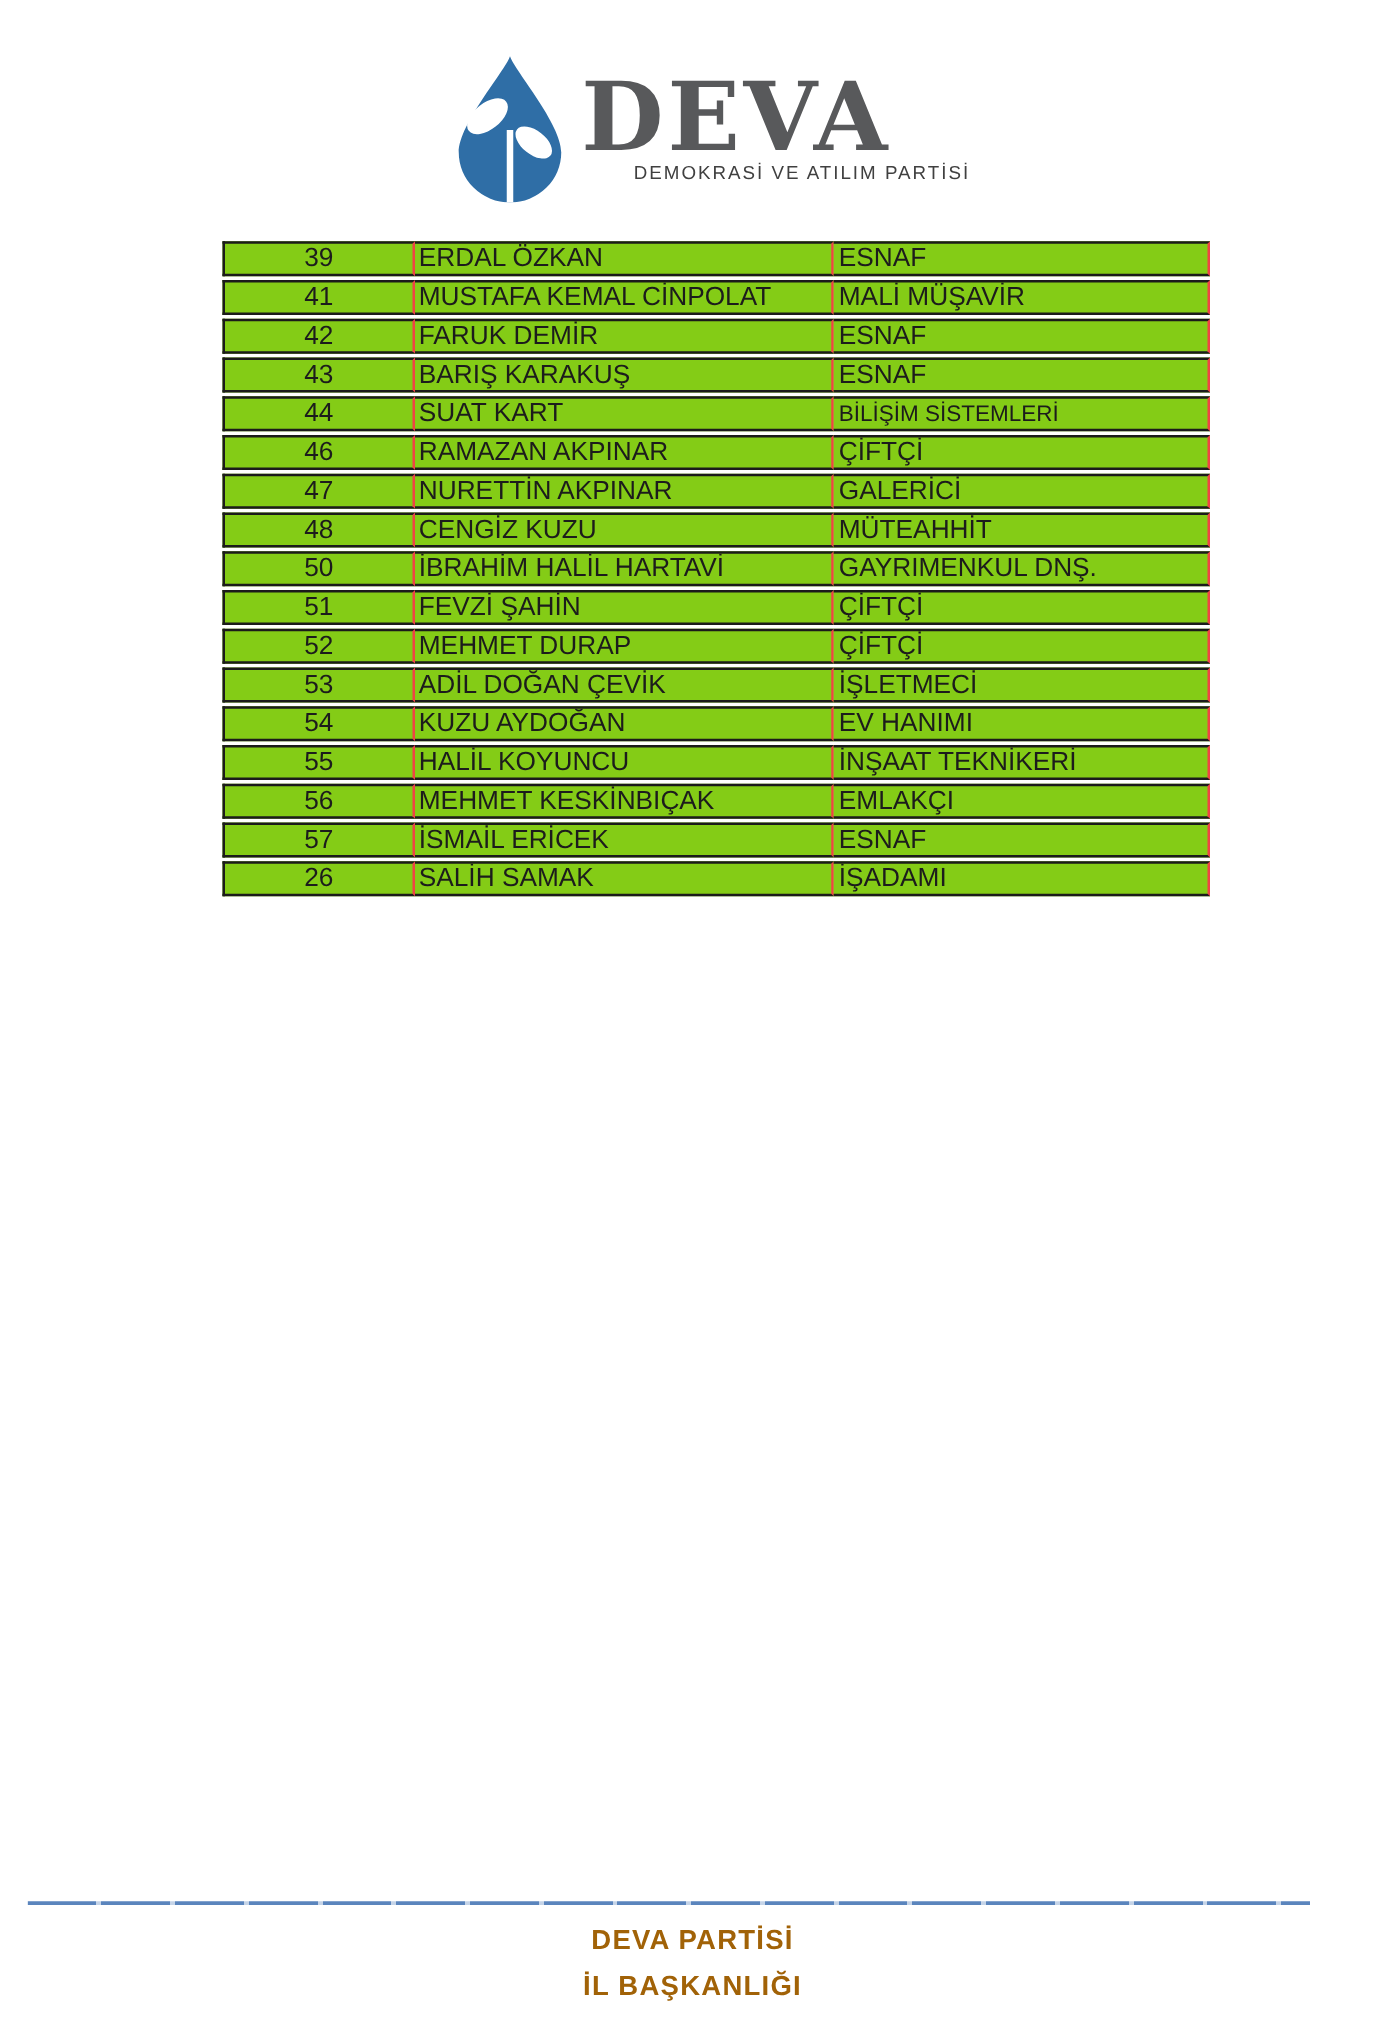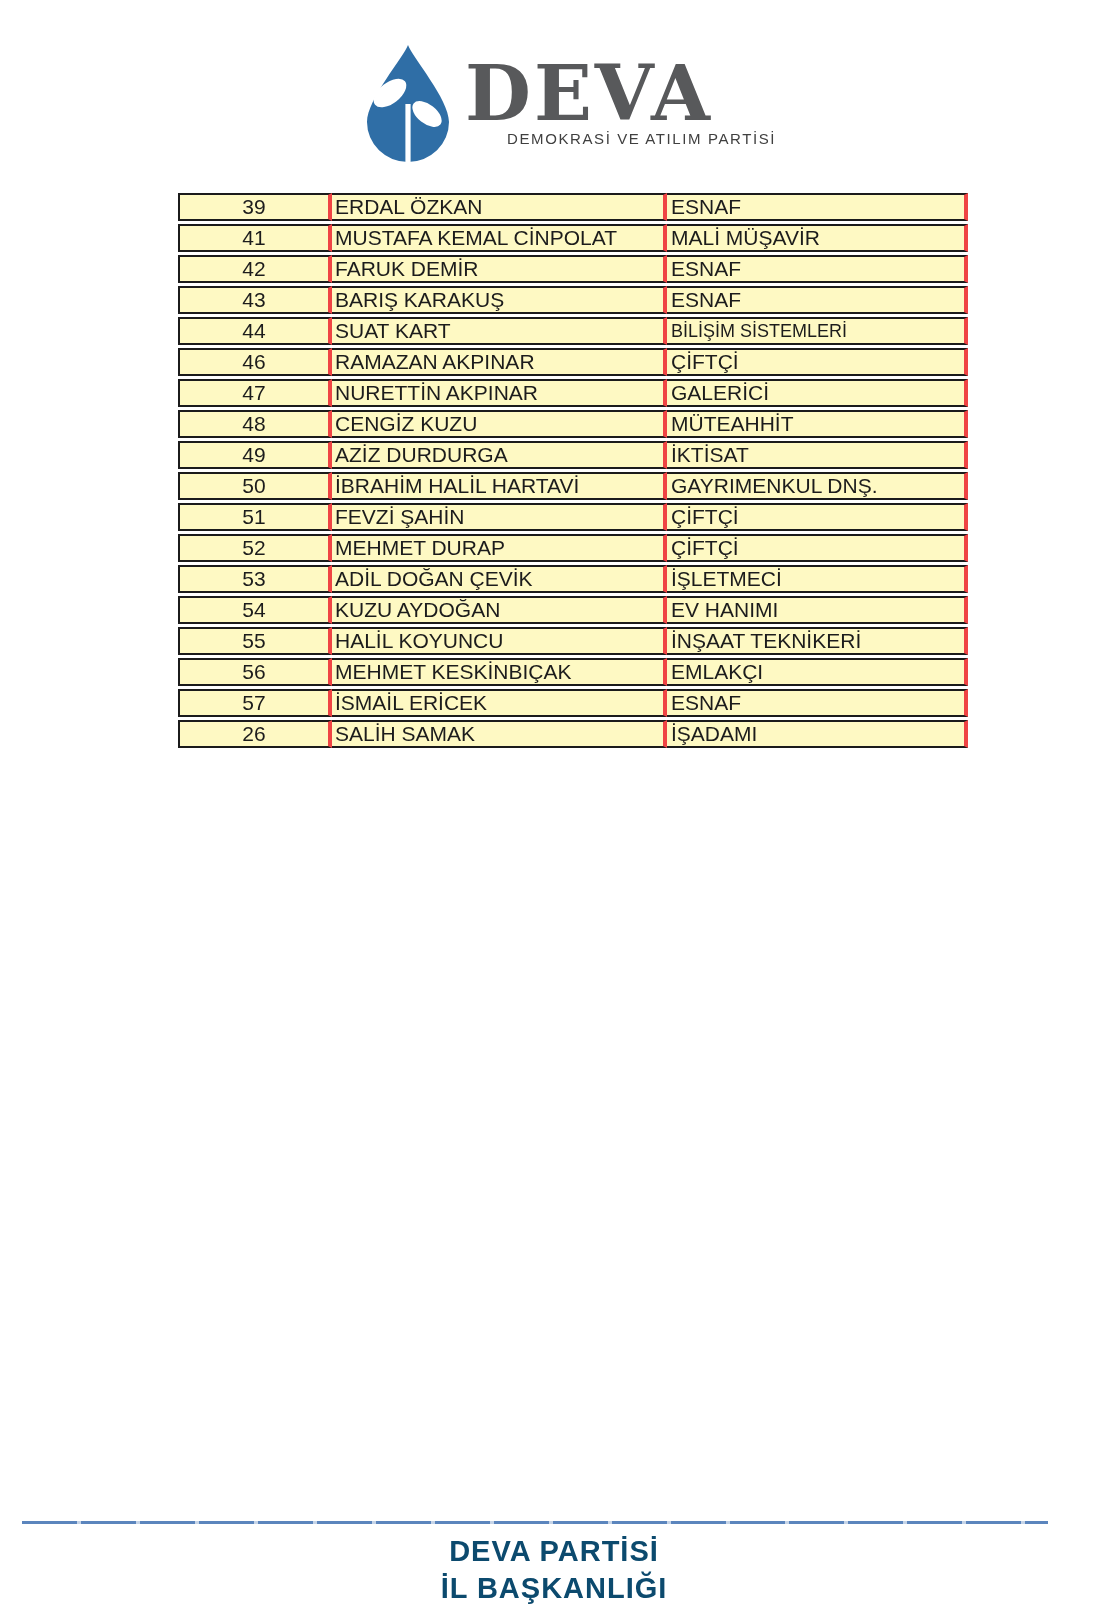--- a/index.html
+++ b/index.html
@@ -36,46 +36,46 @@
   .list-table {
     position: absolute; left: 178px; top: 190px; width: 790px;
     border-collapse: separate;
     border-spacing: 0 3px;
     table-layout: fixed;
   }
   .list-table td {
     height: 24px;
     border-top: 2px solid #1b1b1b;
     border-bottom: 2px solid #1b1b1b;
-    border-right: 4px solid #ef4444;
+    border-right: 2px solid #ef4444;
     font-size: 21px;
     line-height: 24px;
     white-space: nowrap;
     overflow: hidden;
     vertical-align: middle;
-    background: #fef9c3;
+    background: #84cc16;
   }
   .list-table td:first-child { border-left: 2px solid #1b1b1b; }
   td.cell-num  { text-align: center; }
   td.cell-name { padding-left: 3px; }
   td.cell-occ  { padding-left: 4px; }
   td.occ-sm    { font-size: 18px; margin-left: 40px; }
 
   
   .footer-divider {
     position: absolute; left: 22px; top: 1521px; width: 1026px; height: 3px;
     background: repeating-linear-gradient(90deg,
       #5b85bd 0px, #5b85bd 55px,
       rgba(91,133,189,0.35) 55px, rgba(91,133,189,0.35) 59px);
   }
   .footer-text { position: absolute; left: 0; top: 1533px; width: 1108px; text-align: center; }
   .footer-line {
-    font-size: 29px; font-weight: bold;
+    font-size: 22px; font-weight: bold;
     letter-spacing: 1px;
-    color: #0c4a6e;
+    color: #a16207;
     line-height: 37px;
   }
 </style>
 </head>
 <body>
 
 <div class="logo-block">
   <span class="drop-icon">
     <svg width="110" height="120" viewBox="0 0 110 120" aria-hidden="true">
       <path d="M55 3 C51 15 14 57 14 80 a41 40 0 0 0 82 0 C96 57 59 15 55 3 Z" fill="#2F6EA6"></path>
@@ -129,25 +129,20 @@
         <td class="cell-num">47</td>
         <td class="cell-name">NURETTİN AKPINAR</td>
         <td class="cell-occ">GALERİCİ</td>
       </tr>
       <tr>
         <td class="cell-num">48</td>
         <td class="cell-name">CENGİZ KUZU</td>
         <td class="cell-occ">MÜTEAHHİT</td>
       </tr>
       <tr>
-        <td class="cell-num">49</td>
-        <td class="cell-name">AZİZ DURDURGA</td>
-        <td class="cell-occ">İKTİSAT</td>
-      </tr>
-      <tr>
         <td class="cell-num">50</td>
         <td class="cell-name">İBRAHİM HALİL HARTAVİ</td>
         <td class="cell-occ">GAYRIMENKUL DNŞ.</td>
       </tr>
       <tr>
         <td class="cell-num">51</td>
         <td class="cell-name">FEVZİ ŞAHİN</td>
         <td class="cell-occ">ÇİFTÇİ</td>
       </tr>
       <tr>

